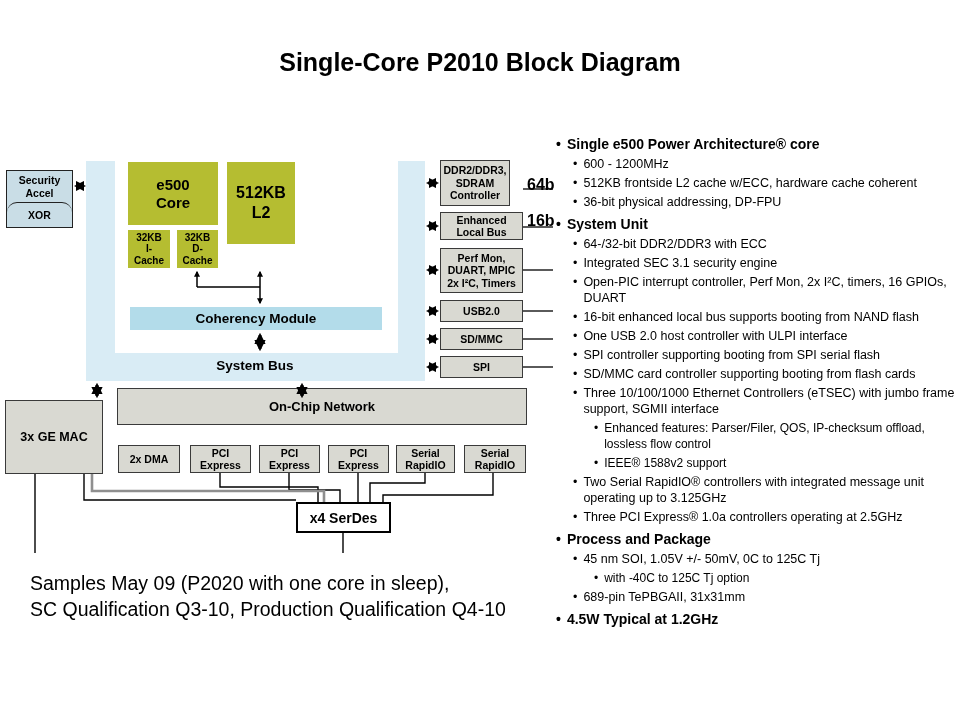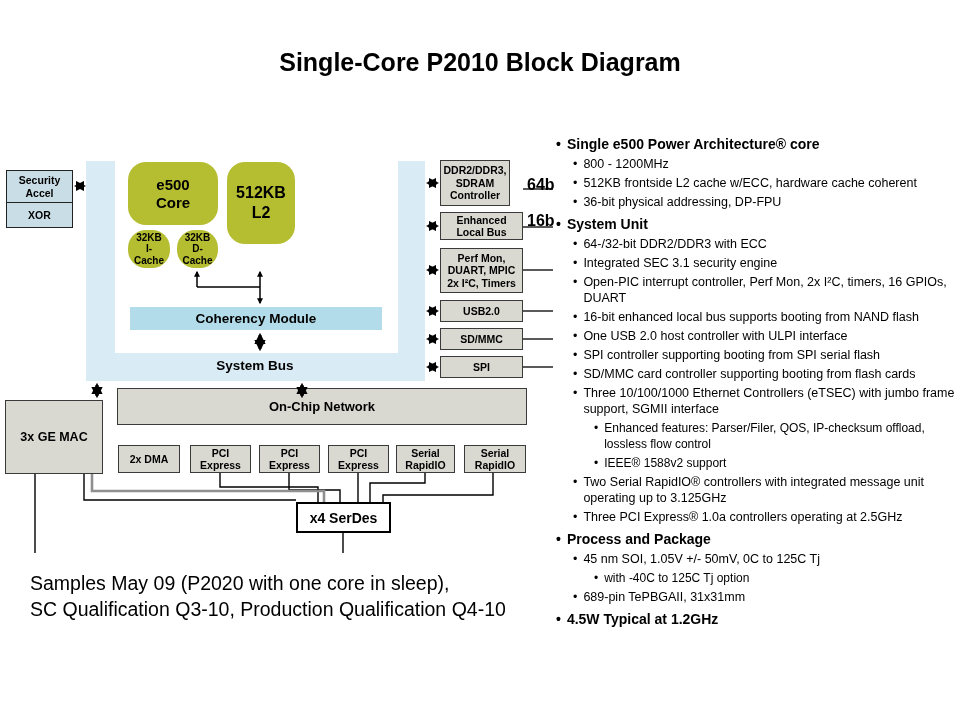--- a/index.html
+++ b/index.html
@@ -18,33 +18,33 @@
   }
   .abs{position:absolute;box-sizing:border-box;}
   .title{
     left:0;top:48px;width:960px;text-align:center;
     font-size:25px;font-weight:bold;letter-spacing:0;
   }
   .block{
     display:flex;align-items:center;justify-content:center;
     text-align:center;font-weight:bold;white-space:pre-line;
   }
-  .olive{background:var(--olive);border-radius:18px;}
+  .olive{background:var(--olive);}
   .gray{background:var(--box-gray);border:1.4px solid #3a3a3a;}
   .busframe{background:var(--bus-blue);}
   .businner{background:#fff;}
   .coherency{background:var(--coh-blue);font-size:13.5px;}
   .syslabel{font-size:13.5px;font-weight:bold;text-align:center;}
   .sec{
     background:var(--sec-blue);border:1.5px solid #222;
     display:flex;flex-direction:column;font-weight:bold;text-align:center;
   }
   .sec .cell{white-space:pre-line;font-size:10.5px;line-height:1.2;
     display:flex;align-items:center;justify-content:center;flex:1;}
-  .sec .cell+.cell{border-top:1.5px solid #222;flex:0 0 24px;}
+  .sec .cell+.cell{border-top:1.5px solid #222;flex:0 0 24px;border-radius:10px;}
   .pinlabel{font-size:16px;font-weight:bold;}
   .serdes{background:#fff;border:2px solid #000;font-size:14px;}
   svg.overlay{position:absolute;left:0;top:0;pointer-events:none;}
   .features{left:556px;top:136px;width:402px;}
   .bullet{display:flex;margin-bottom:3px;}
   .bullet .dot{flex:0 0 auto;margin-right:6px;}
   .bullet.l1{font-size:14px;font-weight:bold;line-height:17px;margin-top:6px;}
   .bullet.l1:first-child{margin-top:0;}
   .bullet.l2{font-size:12.5px;line-height:16px;margin-left:17px;}
   .bullet.l3{font-size:12px;line-height:16px;margin-left:38px;}
@@ -158,21 +158,21 @@
   <path d="M92,474 V491 H324 V502" stroke="#8f8f8f" stroke-width="2.6" fill="none"></path>
 </svg>
 
 <div class="abs features">
     <div class="bullet l1">
       <span class="dot">•</span>
       <span class="txt">Single e500 Power Architecture® core</span>
     </div>
     <div class="bullet l2">
       <span class="dot">•</span>
-      <span class="txt">800 - 1200MHz</span>
+      <span class="txt">600 - 1200MHz</span>
     </div>
     <div class="bullet l2">
       <span class="dot">•</span>
       <span class="txt">512KB frontside L2 cache w/ECC,  hardware cache coherent</span>
     </div>
     <div class="bullet l2">
       <span class="dot">•</span>
       <span class="txt">36-bit physical addressing, DP-FPU</span>
     </div>
     <div class="bullet l1">

